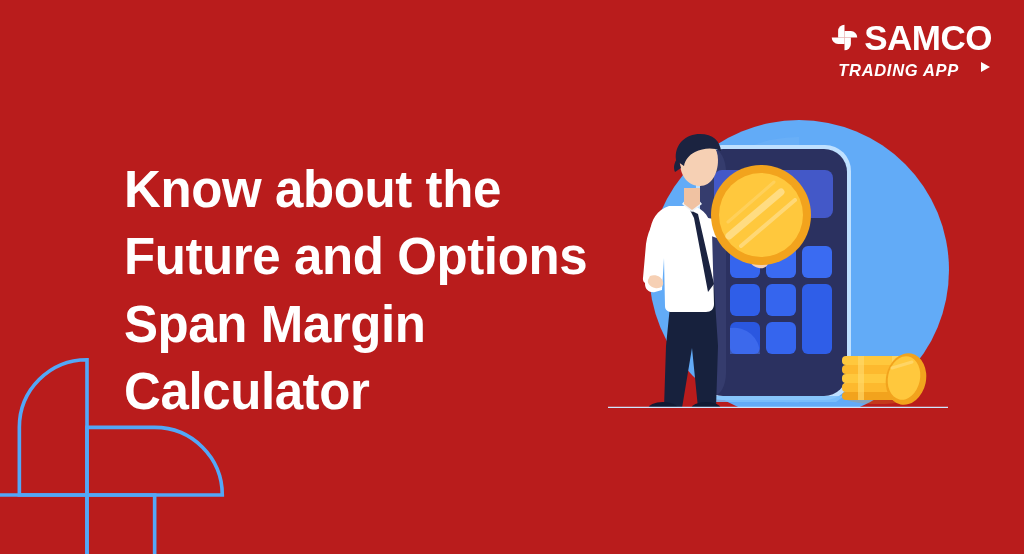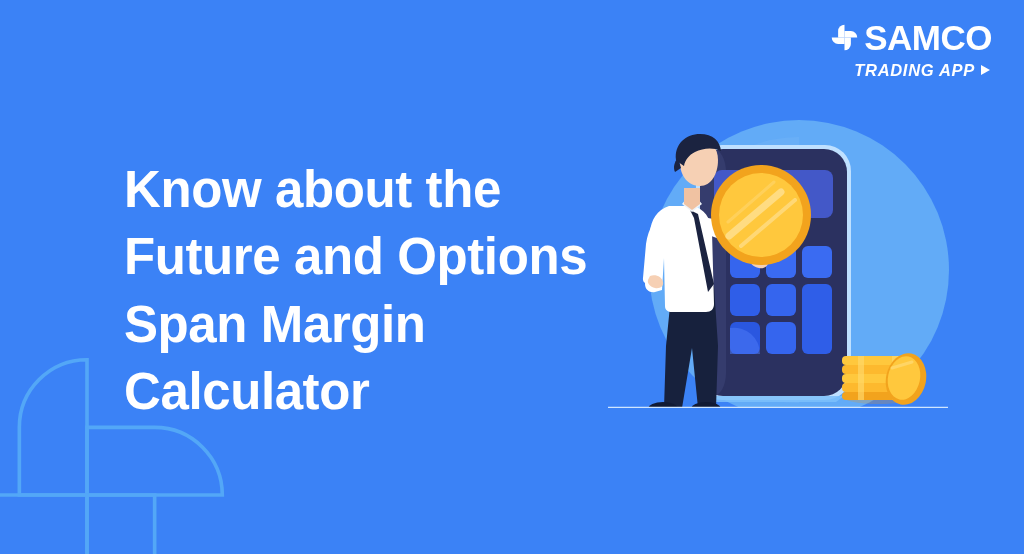--- a/index.html
+++ b/index.html
@@ -5,21 +5,21 @@
   html, body {
     margin: 0;
     padding: 0;
     background: #ffffff;
   }
   #banner {
     position: relative;
     width: 1024px;
     height: 554px;
     overflow: hidden;
-    background: #3b82f6;
+    background: #b91c1c;
     font-family: "Liberation Sans", sans-serif;
   }
 
   
   .watermark {
     position: absolute;
     left: -78px;
     top: 330px;
     width: 330px;
     height: 330px;
@@ -50,22 +50,21 @@
   .logo-word {
     color: #ffffff;
     font-size: 35px;
     font-weight: bold;
     letter-spacing: -0.5px;
     line-height: 1;
     font-family: "Liberation Sans", sans-serif;
   }
   .logo-sub-row {
     display: flex;
-    align-items: center;
-    gap: 6px;
+    gap: 22px;
     margin-top: 7px;
     margin-right: 2px;
   }
   .logo-sub {
     color: #ffffff;
     font-size: 16.5px;
     font-weight: bold;
     font-style: italic;
     letter-spacing: 0.7px;
     font-family: "Liberation Sans", sans-serif;

